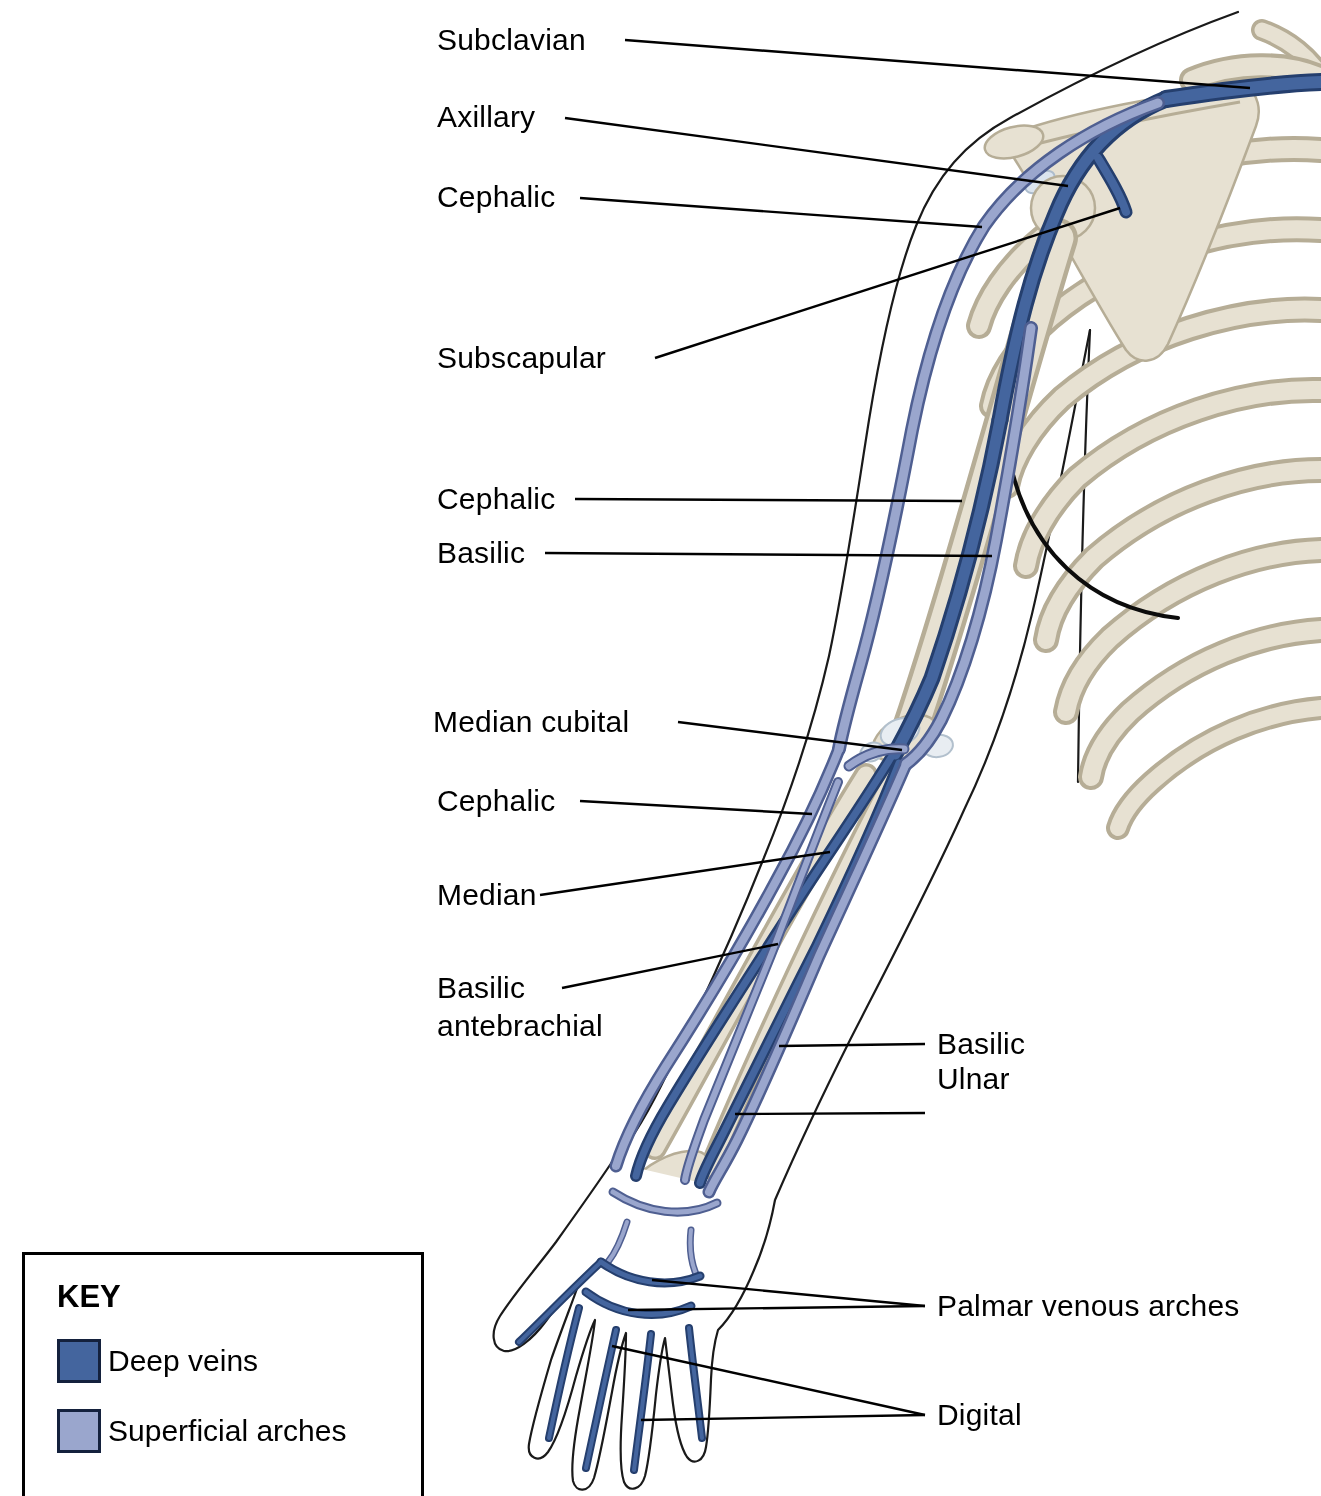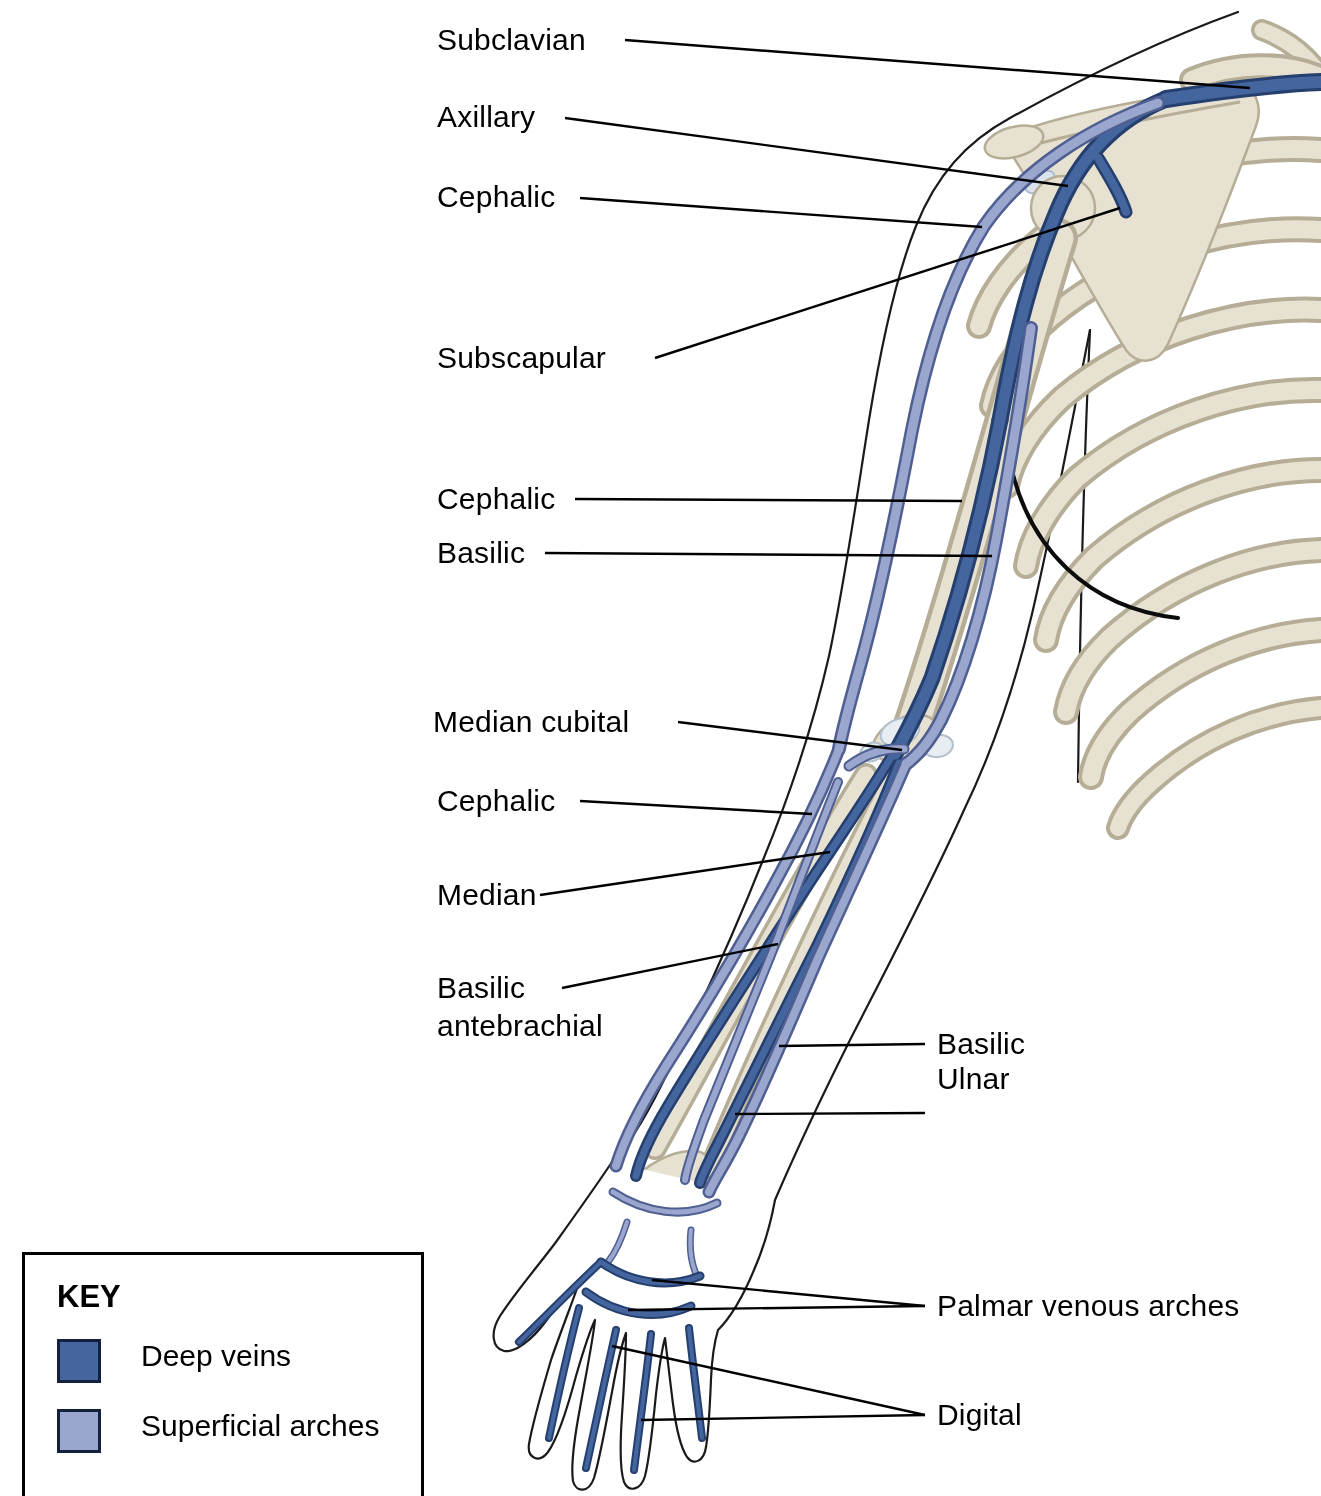--- a/index.html
+++ b/index.html
@@ -38,21 +38,21 @@
   .vso{fill:none;stroke:var(--superficial-vein-outline);stroke-linecap:round;stroke-linejoin:round}
   .vsc{fill:none;stroke:var(--superficial-vein);stroke-linecap:round;stroke-linejoin:round}
   .leader{stroke:#000;stroke-width:2.4}
   
   .key-box{
     position:absolute;left:22px;top:1252px;width:402px;height:280px;
     border:3.5px solid #000;background:#fff;box-sizing:border-box;
     padding:24px 0 0 32px;z-index:6;
   }
   .key-title{font-size:31px;font-weight:bold;margin-bottom:24px;}
-  .key-row{display:flex;align-items:flex-start;gap:40px;margin-bottom:26px;}
+  .key-row{display:flex;align-items:center;gap:7px;margin-bottom:26px;}
   .swatch{width:44px;height:44px;border:3px solid #14213d;box-sizing:border-box;flex:0 0 auto;}
   .swatch-deep{background:var(--deep-vein);}
   .swatch-superficial{background:var(--superficial-vein);}
   .key-label{font-size:30px;}
 </style>
 </head>
 <body>
 
 <div class="stage">
 

